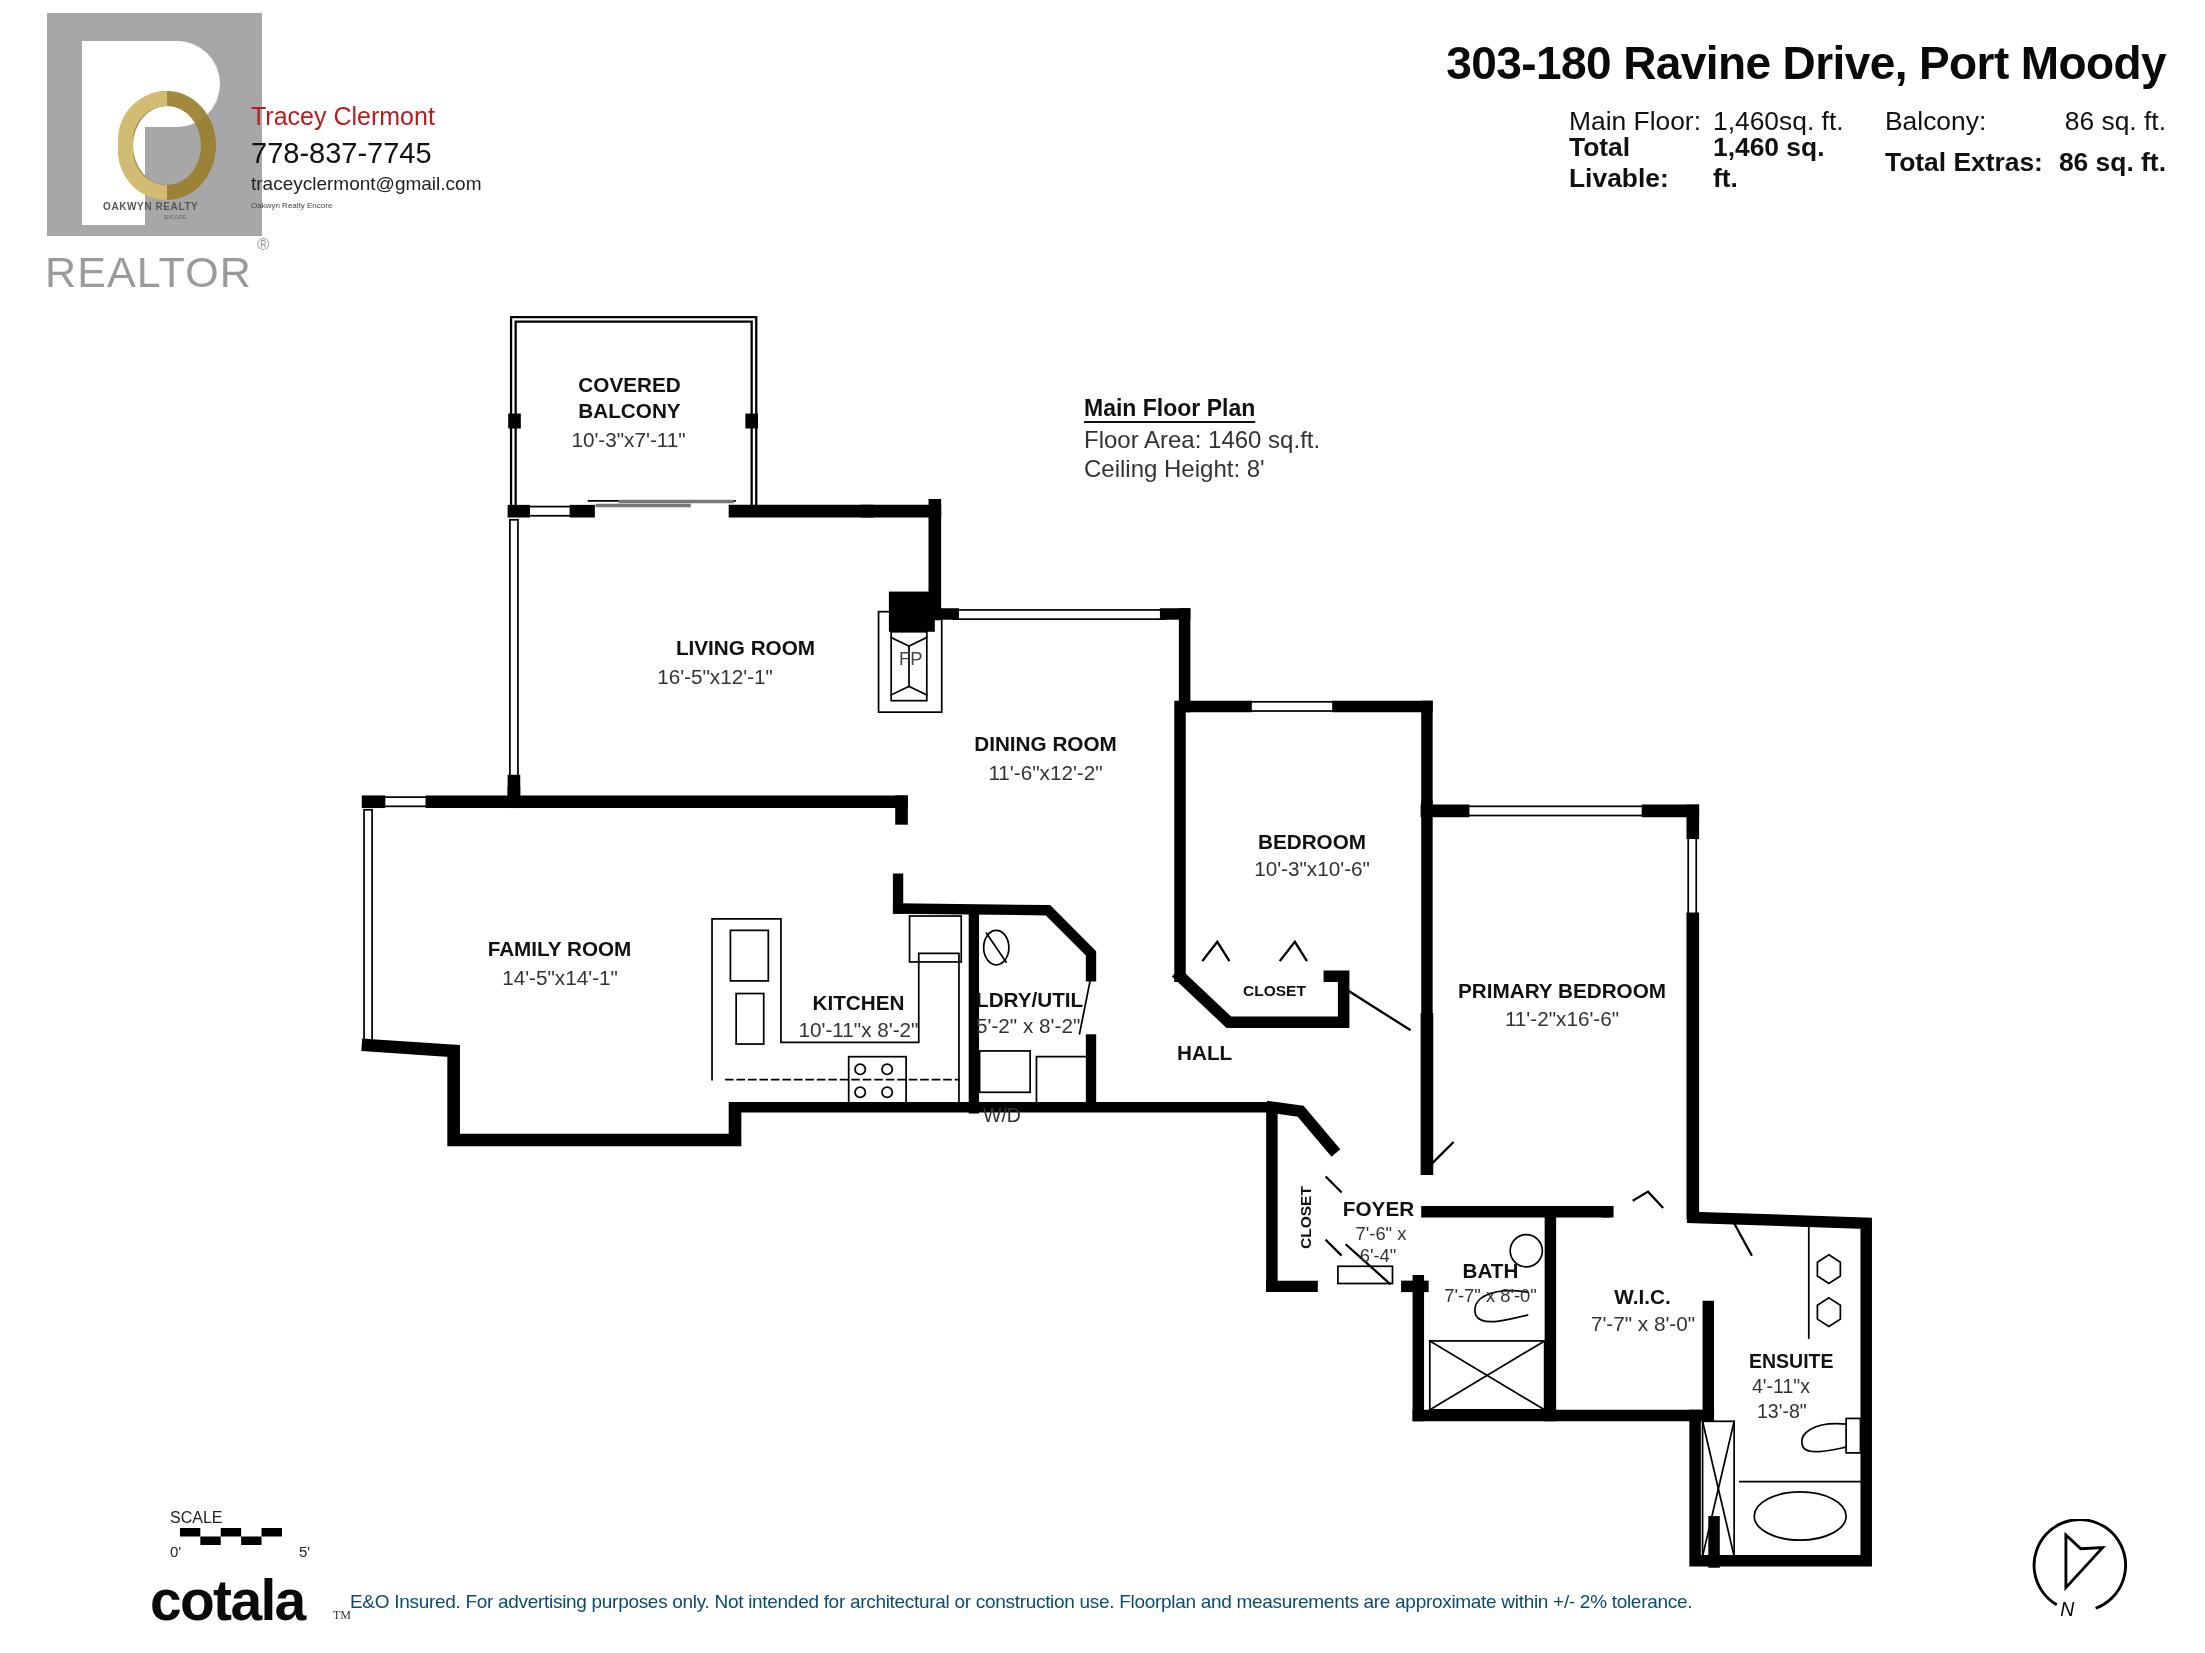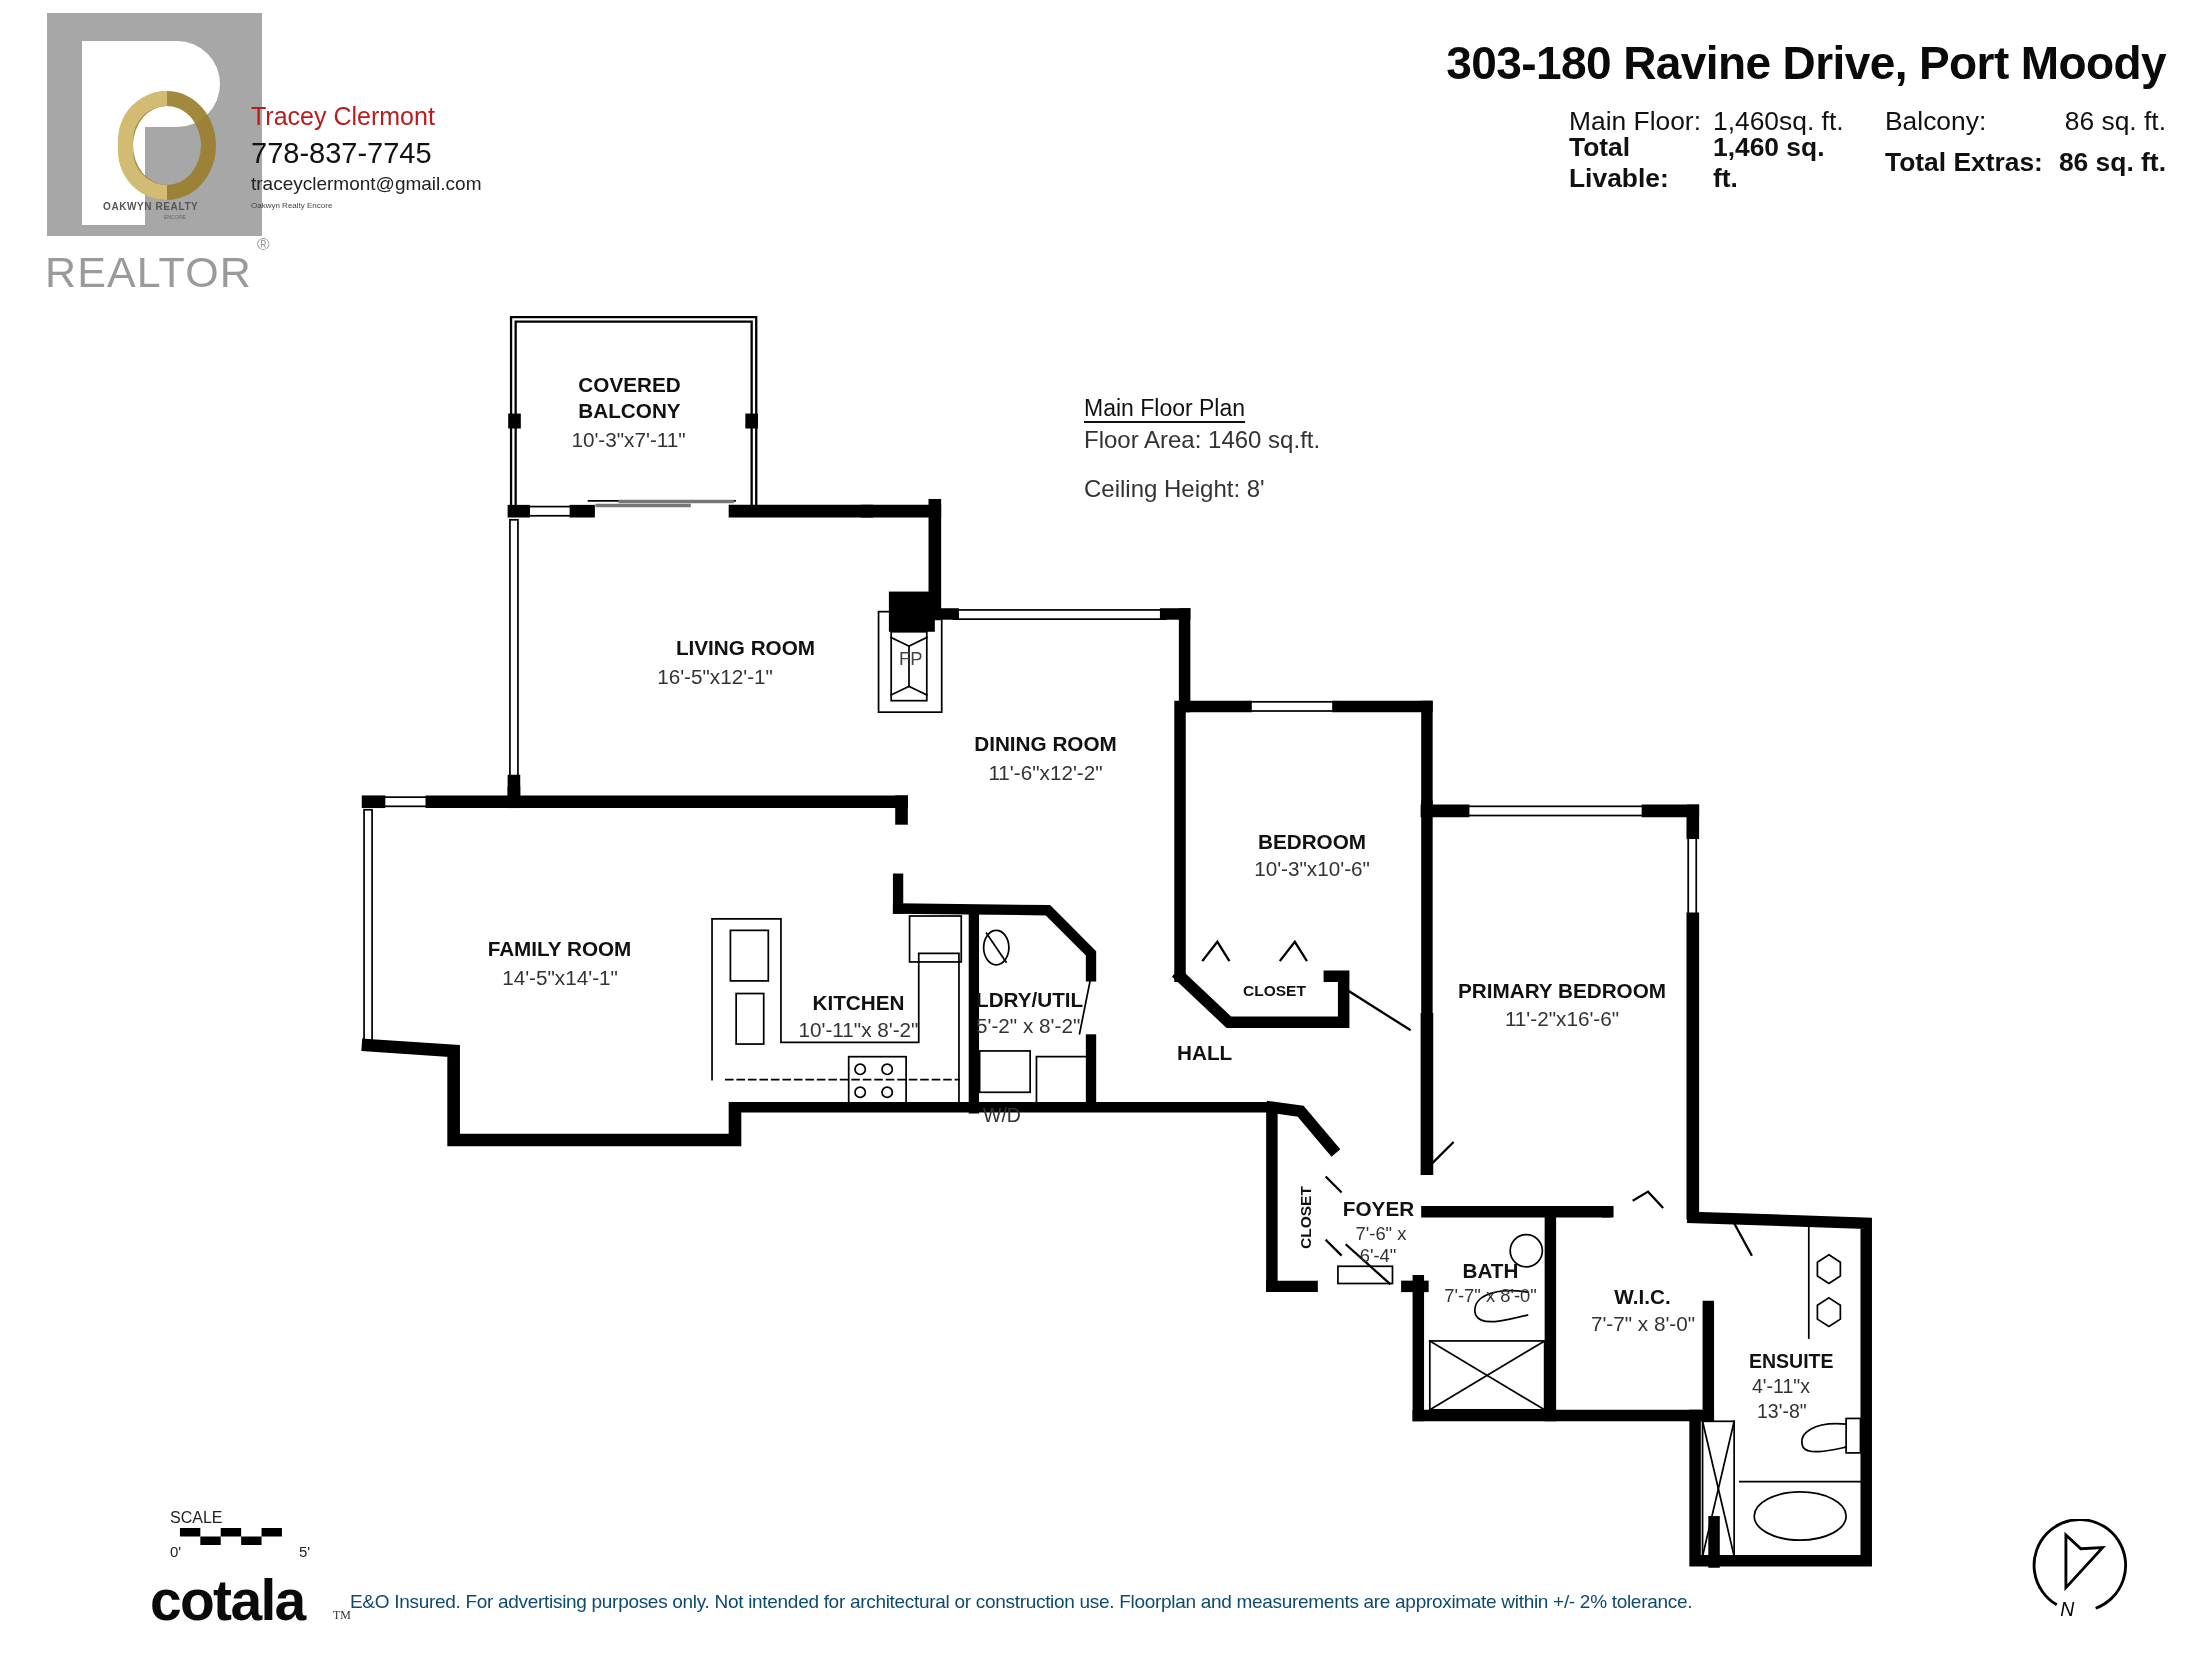--- a/index.html
+++ b/index.html
@@ -22,23 +22,23 @@
   
   .addr-title { right: 39px; top: 36px; font-size: 46px; font-weight: bold; letter-spacing: -0.6px; color: #0a0a0a; }
   .stats { right: 39px; top: 101px; font-size: 26.4px; }
   .stats-row { display: flex; justify-content: flex-end; height: 41px; align-items: center; }
   .stats-row .lbl { width: 144px; text-align: left; }
   .stats-row .val { width: 138px; text-align: left; }
   .stats-row .lbl2 { width: 172px; text-align: left; padding-left: 34px; }
   .stats-row .val2 { width: 109px; text-align: right; }
   .stats-row.bold { font-weight: bold; }
   
-  .plan-title { left: 1084px; top: 395px; font-size: 23px; font-weight: normal; text-decoration: underline; text-underline-offset: 4.6px; }
+  .plan-title { left: 1084px; top: 395px; font-size: 23px; font-weight: bold; text-decoration: underline; text-underline-offset: 4.6px; }
   .plan-area { left: 1084px; top: 426px; font-size: 24px; color: #333; }
-  .plan-ceiling { left: 1084px; top: 455px; font-size: 24px; color: #333; margin-top: 20px; }
+  .plan-ceiling { left: 1084px; top: 455px; font-size: 24px; color: #333; }
   
   .room-name { font-weight: bold; font-size: 20.7px; text-align: center; white-space: nowrap; color: #111; }
   .room-dim { font-size: 20.7px; text-align: center; white-space: nowrap; color: #333; }
   .small-label { font-weight: bold; font-size: 15.5px; color: #111; white-space: nowrap; }
   
   .scale-label { left: 170px; top: 1509px; font-size: 16px; color: #222; }
   .scale-0 { left: 170px; top: 1543px; font-size: 15px; color: #222; }
   .scale-5 { left: 299px; top: 1543px; font-size: 15px; color: #222; }
   .scale-bar { left: 179px; top: 1528px; width: 122px; height: 17px; }
   .cotala { left: 150px; top: 1567px; font-size: 57px; font-weight: bold; letter-spacing: -1.7px; color: #0a0a0a; }

